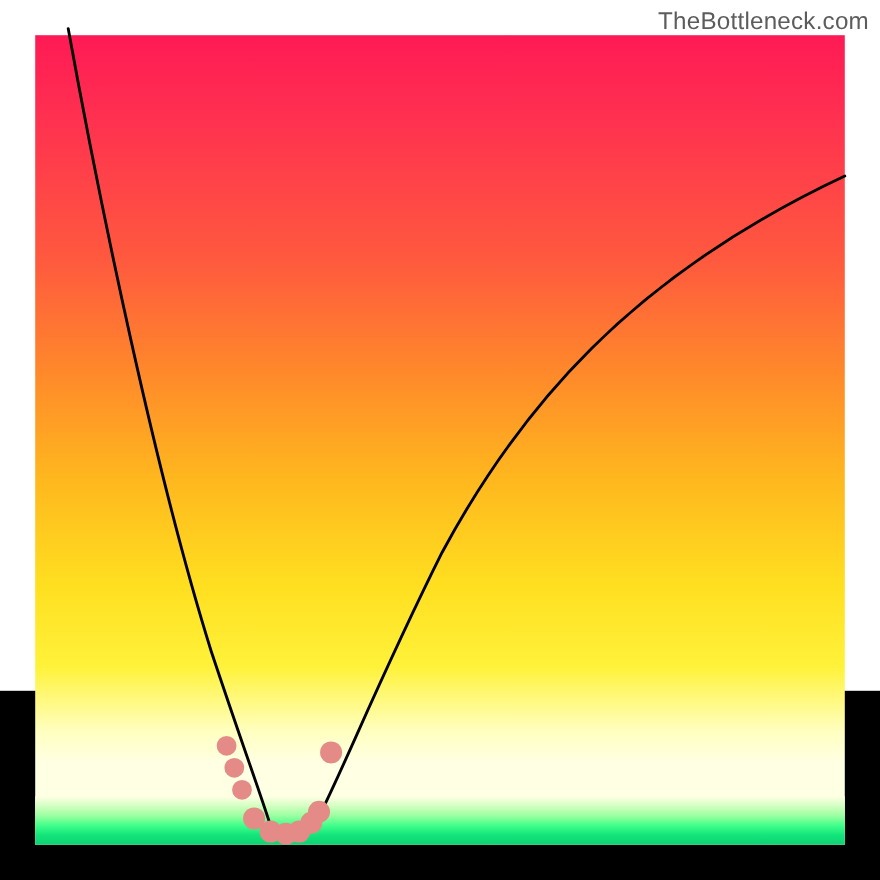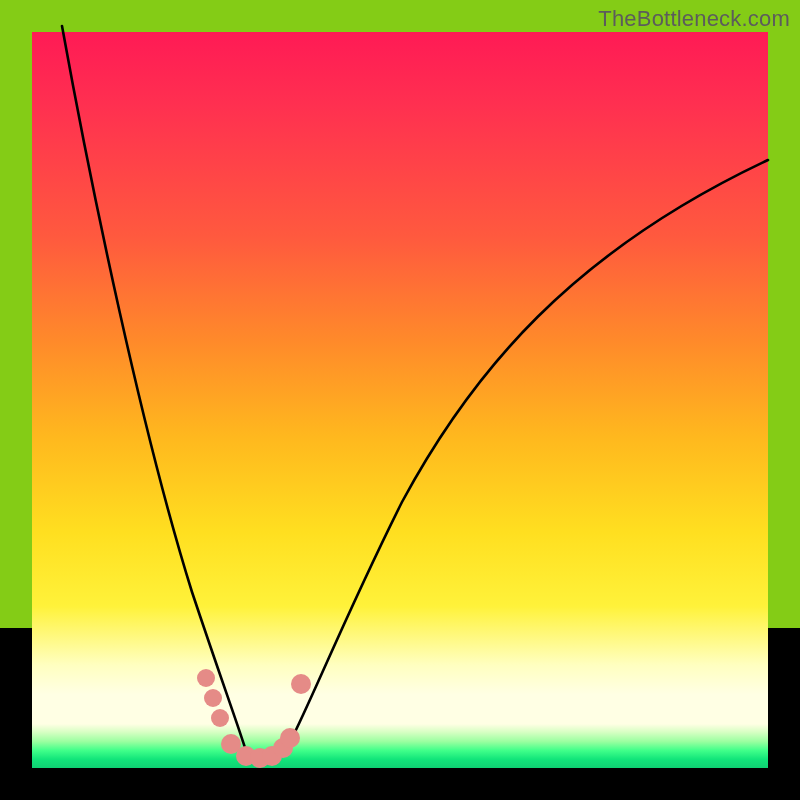--- a/index.html
+++ b/index.html
@@ -10,21 +10,21 @@
     background: #000;
     overflow: hidden;
     font-family: Arial, Helvetica, sans-serif;
   }
   .frame {
     position: absolute;
     left: 0;
     top: 0;
     width: 800px;
     height: 628px;
-    background: #84cc16;
+    background: #ffffff;
   }
   .plot {
     position: absolute;
     left: 32px;
     top: 32px;
     width: 736px;
     height: 736px;
     
     background: linear-gradient(
       to bottom,

